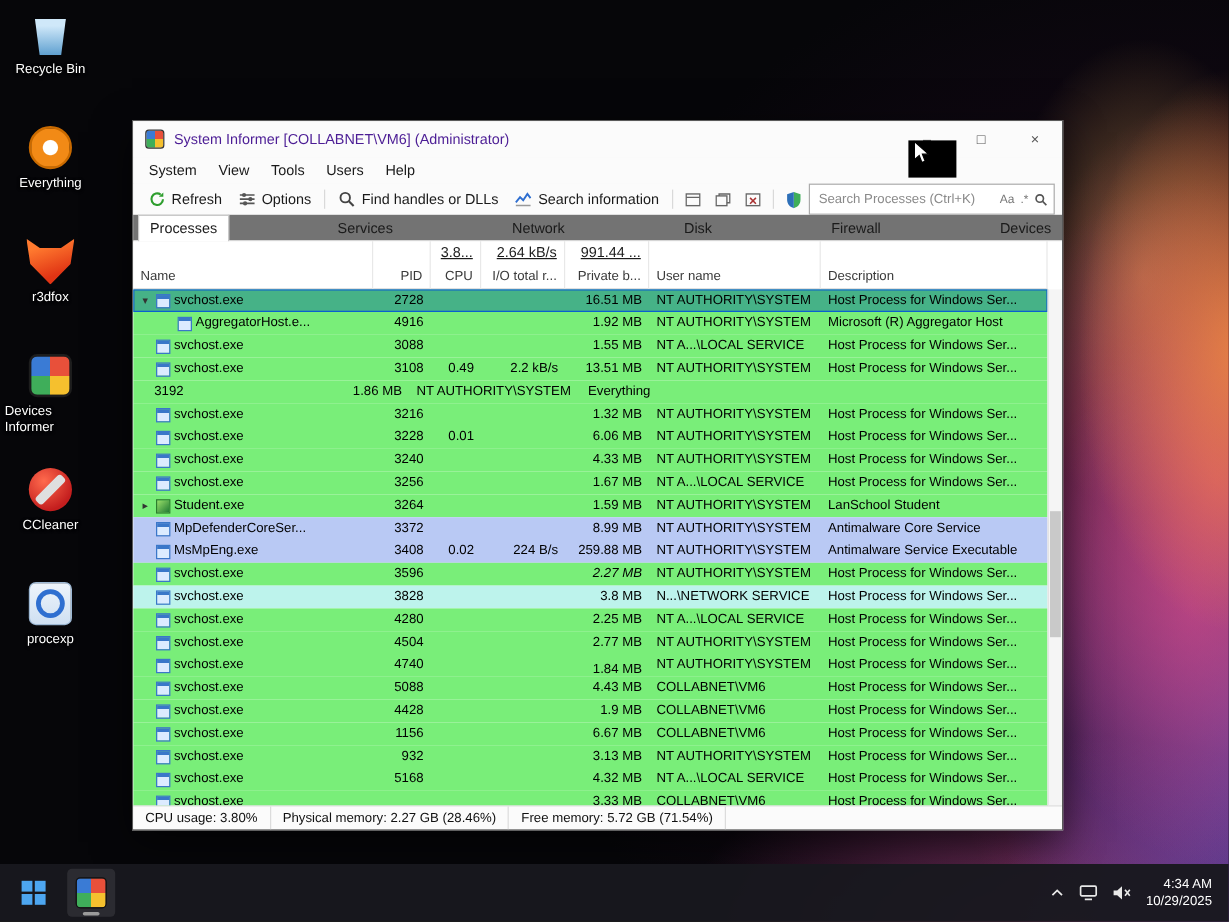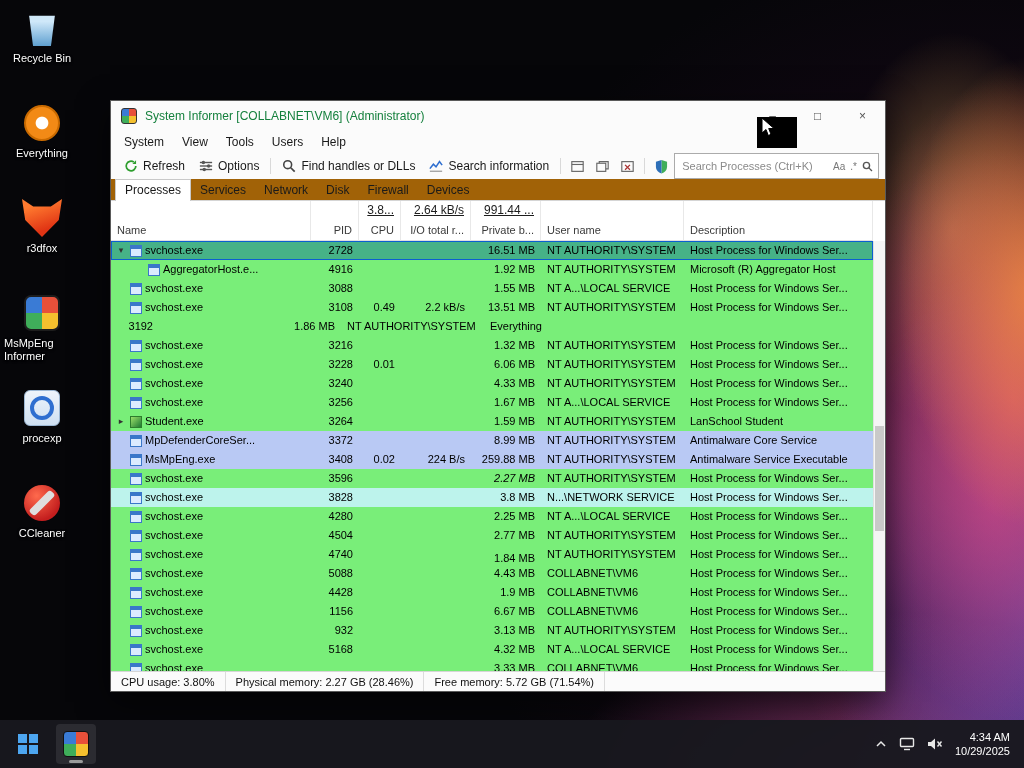--- a/index.html
+++ b/index.html
@@ -28,37 +28,37 @@
   .shape-system-informer{width:36px;height:36px;border-radius:7px;border:2px solid #1d1d1d;box-sizing:border-box;background:conic-gradient(#e8503a 0 90deg,#f5c02e 0 180deg,#3fae5a 0 270deg,#3a7bd5 0 360deg);}
   .shape-ccleaner{width:36px;height:36px;border-radius:50%;background:radial-gradient(circle at 35% 30%,#ff6a4d,#c41e1e 72%);position:relative;overflow:hidden;}
   .shape-ccleaner::after{content:'';position:absolute;width:30px;height:8px;background:#dfdfdf;transform:rotate(-45deg);top:14px;left:3px;border-radius:3px;}
   .shape-procexp{width:36px;height:36px;border-radius:6px;border:1px solid #9db8d4;box-sizing:border-box;background:linear-gradient(180deg,#eef4fb,#cfe0f2);position:relative;}
   .shape-procexp::after{content:'';position:absolute;width:16px;height:16px;border:4px solid #2f6fd0;border-radius:50%;top:5px;left:5px;}
 
   
   .window{position:absolute;left:110px;top:100px;width:774px;height:590px;background:#fbfbfb;border:1px solid #5a5a5a;box-sizing:content-box;box-shadow:0 10px 30px rgba(0,0,0,.55);}
   .titlebar{height:30px;display:flex;align-items:center;background:#fbfbfb;}
   .si-mini{width:16px;height:16px;border-radius:3px;margin:0 8px 0 10px;background:conic-gradient(#e8503a 0 90deg,#f5c02e 0 180deg,#3fae5a 0 270deg,#3a7bd5 0 360deg);border:1px solid #333;box-sizing:border-box;flex:none;}
-  .wtitle{font-size:12px;color:#15803d;white-space:nowrap;overflow:hidden;}
+  .wtitle{font-size:12px;color:#4c1d95;white-space:nowrap;overflow:hidden;}
   .winbtns{margin-left:auto;display:flex;height:30px;}
   .wbtn{width:45px;height:30px;border:none;background:none;font-size:12px;color:#555;display:flex;align-items:center;justify-content:center;font-family:inherit;}
 
   .menubar{height:22px;display:flex;align-items:center;background:#fbfbfb;padding-left:4px;}
   .menu-item{padding:2px 9px;font-size:12px;color:#1a1a1a;}
 
   .toolbar{height:26px;display:flex;align-items:center;background:#fbfbfb;padding:0 6px;}
   .tbtn{display:flex;align-items:center;gap:5px;font-size:12px;color:#1a1a1a;background:none;border:none;padding:3px 7px;font-family:inherit;white-space:nowrap;}
   .tsep{width:1px;height:16px;background:#d9d9d9;margin:0 4px;flex:none;}
   .ibtn{width:25px;height:22px;display:flex;align-items:center;justify-content:center;background:none;border:none;flex:none;}
   .searchbox{margin-left:auto;width:212px;height:20px;border:1px solid #ababab;background:#fff;display:flex;align-items:center;padding:12px 5px;gap:5px;box-sizing:border-box;}
   .searchbox input{flex:1;border:none;outline:none;font-size:11px;font-family:inherit;min-width:0;background:transparent;color:#222;}
   .searchbox input::placeholder{color:#8a8a8a;}
   .tok{font-size:10px;color:#777;flex:none;}
 
-  .tabbar{height:22px;display:flex;align-items:flex-end;background:#a16207;padding-left:4px;border-bottom:1px solid #d5d5d5;box-sizing:border-box;}
+  .tabbar{height:22px;display:flex;align-items:flex-end;background:#737373;padding-left:4px;border-bottom:1px solid #d5d5d5;box-sizing:border-box;justify-content:space-between;}
   .tab{font-size:12px;padding:3px 9px 3px;color:#1a1a1a;white-space:nowrap;}
   .tab.sel{background:#fff;border:1px solid #c9c9c9;border-bottom:none;position:relative;top:1px;padding-bottom:4px;}
 
   .listheader{background:#fff;}
   .hrow{display:flex;}
   .hcell{box-sizing:border-box;border-right:1px solid #e8e8e8;overflow:hidden;white-space:nowrap;padding:0 6px;}
   .trow .hcell{height:19px;line-height:19px;font-size:12px;color:#1c1c1c;text-decoration:underline;}
   .crow .hcell{height:21px;line-height:21px;font-size:11px;color:#3a3a3a;border-bottom:1px solid #e0e0e0;}
   .t-r{text-align:right;}
 
@@ -121,33 +121,33 @@
       <div class="dicon-item">
         <div class="dicon">
           <div class="shape-r3dfox"></div>
         </div>
         <div class="dlabel">r3dfox</div>
       </div>
       <div class="dicon-item">
         <div class="dicon">
           <div class="shape-system-informer"></div>
         </div>
-        <div class="dlabel">MsMpEng Informer</div>
+        <div class="dlabel">Devices Informer</div>
+      </div>
+      <div class="dicon-item">
+        <div class="dicon">
+          <div class="shape-ccleaner"></div>
+        </div>
+        <div class="dlabel">CCleaner</div>
       </div>
       <div class="dicon-item">
         <div class="dicon">
           <div class="shape-procexp"></div>
         </div>
         <div class="dlabel">procexp</div>
-      </div>
-      <div class="dicon-item">
-        <div class="dicon">
-          <div class="shape-ccleaner"></div>
-        </div>
-        <div class="dlabel">CCleaner</div>
       </div>
     </div>
 
   <div class="window">
 
     <div class="titlebar">
       <span class="si-mini"></span>
       <span class="wtitle">System Informer [COLLABNET\VM6] (Administrator)</span>
       <div class="winbtns">
         <button class="wbtn">–</button>

